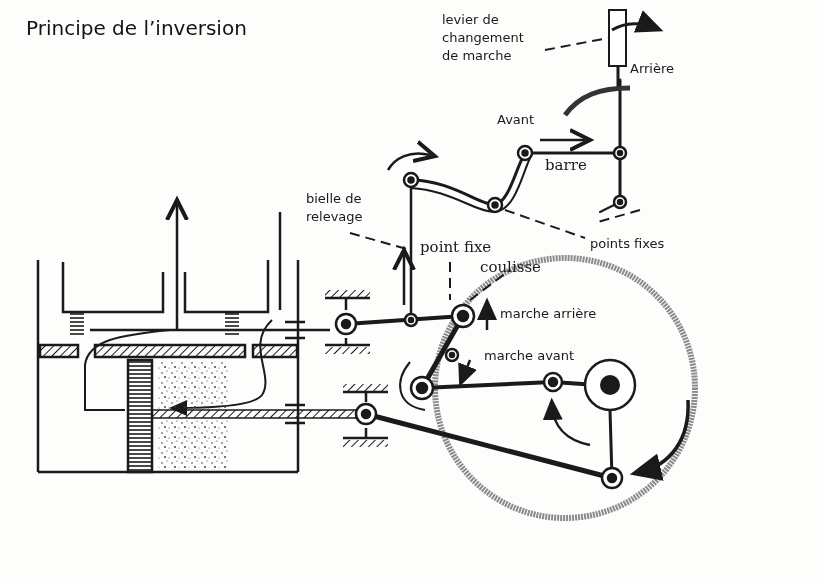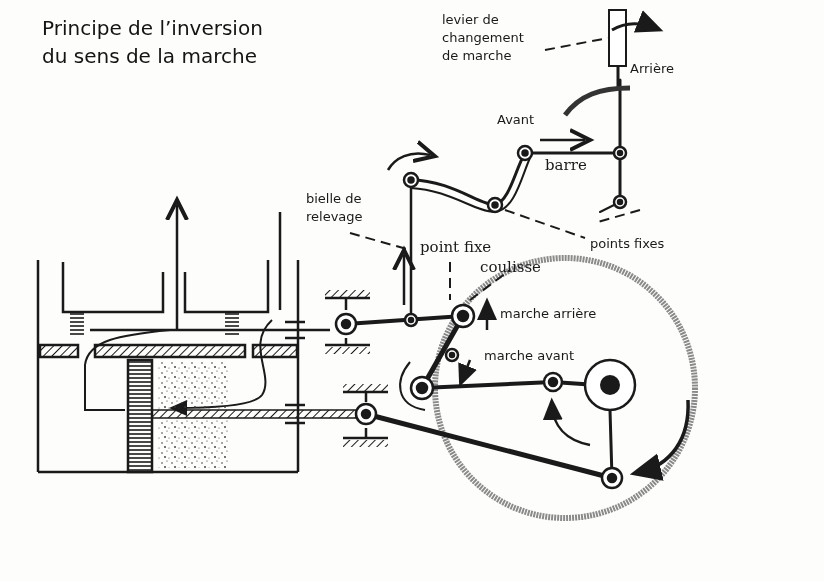--- a/index.html
+++ b/index.html
@@ -1,31 +1,30 @@
 <!DOCTYPE html>
 <html><head>
 <meta charset="utf-8">
 <style>
   html, body { margin: 0; padding: 0; background: #fdfdfb; }
   body { width: 824px; height: 582px; position: relative; overflow: hidden; }
   .title {
-    position: absolute; left: 42px; top: 14px;
+    position: absolute; left: 26px; top: 14px;
     font-family: "DejaVu Sans", sans-serif; font-size: 20px; line-height: 28px;
     color: #141414; font-weight: 500;
   }
   svg { position: absolute; left: 0; top: 0; }
   .lbl { font-family: "DejaVu Sans", sans-serif; font-size: 13px; fill: #1a1a1a; }
   .lbl-serif { font-family: "DejaVu Serif", serif; font-size: 15px; fill: #1a1a1a; }
 </style>
 </head>
 <body>
 
 <div class="title">
   <div>Principe de l’inversion</div>
-  <div>du sens de la marche</div>
 </div>
 
 <svg width="824" height="582" viewBox="0 0 824 582">
   <defs>
     <pattern id="hatch" width="6" height="6" patternUnits="userSpaceOnUse" patternTransform="rotate(45)">
       <line x1="0" y1="0" x2="0" y2="6" stroke="#1a1a1a" stroke-width="2"></line>
     </pattern>
     <pattern id="stripes" width="4" height="4" patternUnits="userSpaceOnUse">
       <line x1="0" y1="2" x2="4" y2="2" stroke="#1a1a1a" stroke-width="1.6"></line>
     </pattern>

